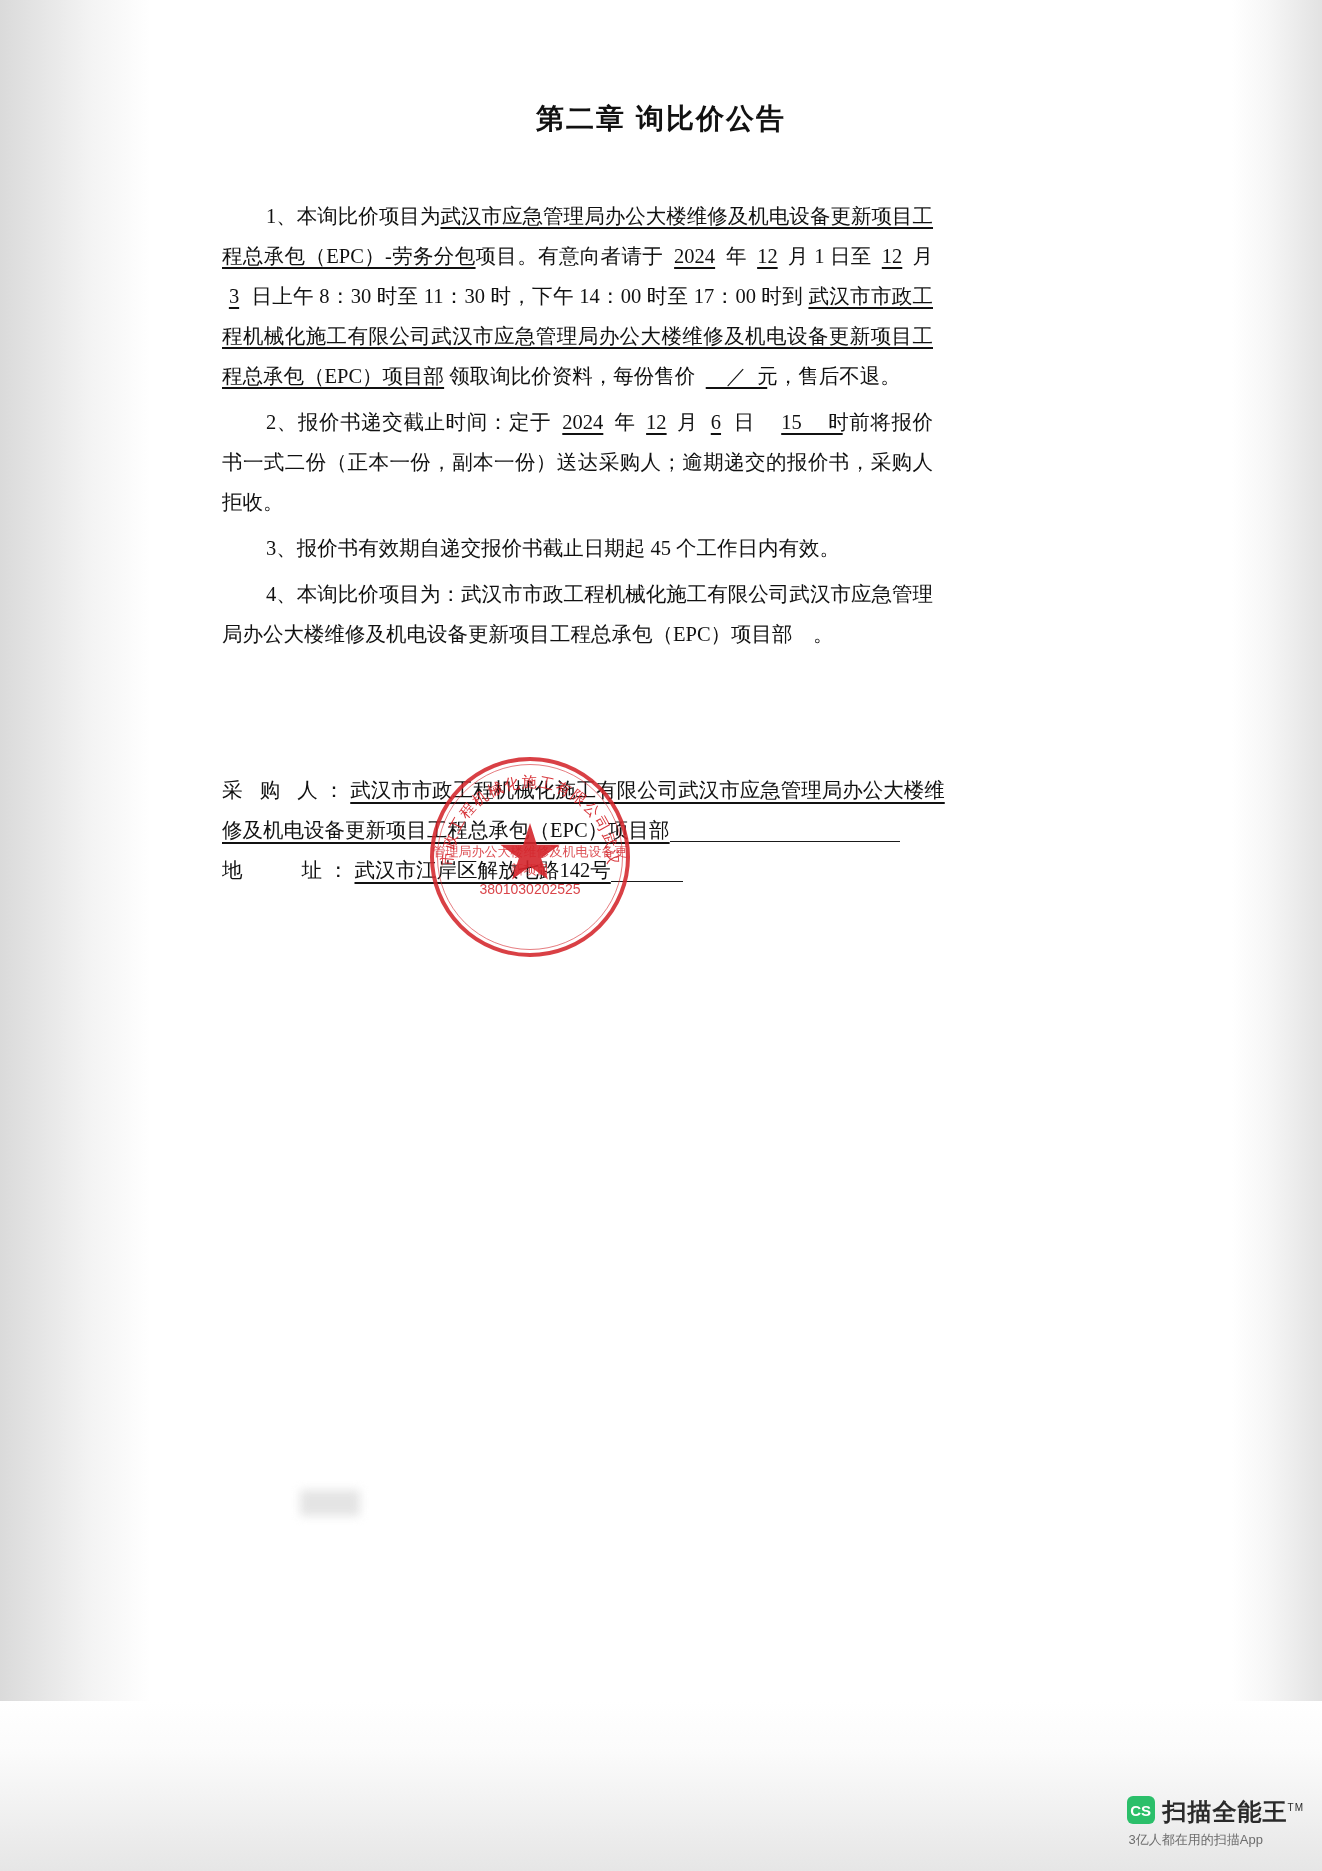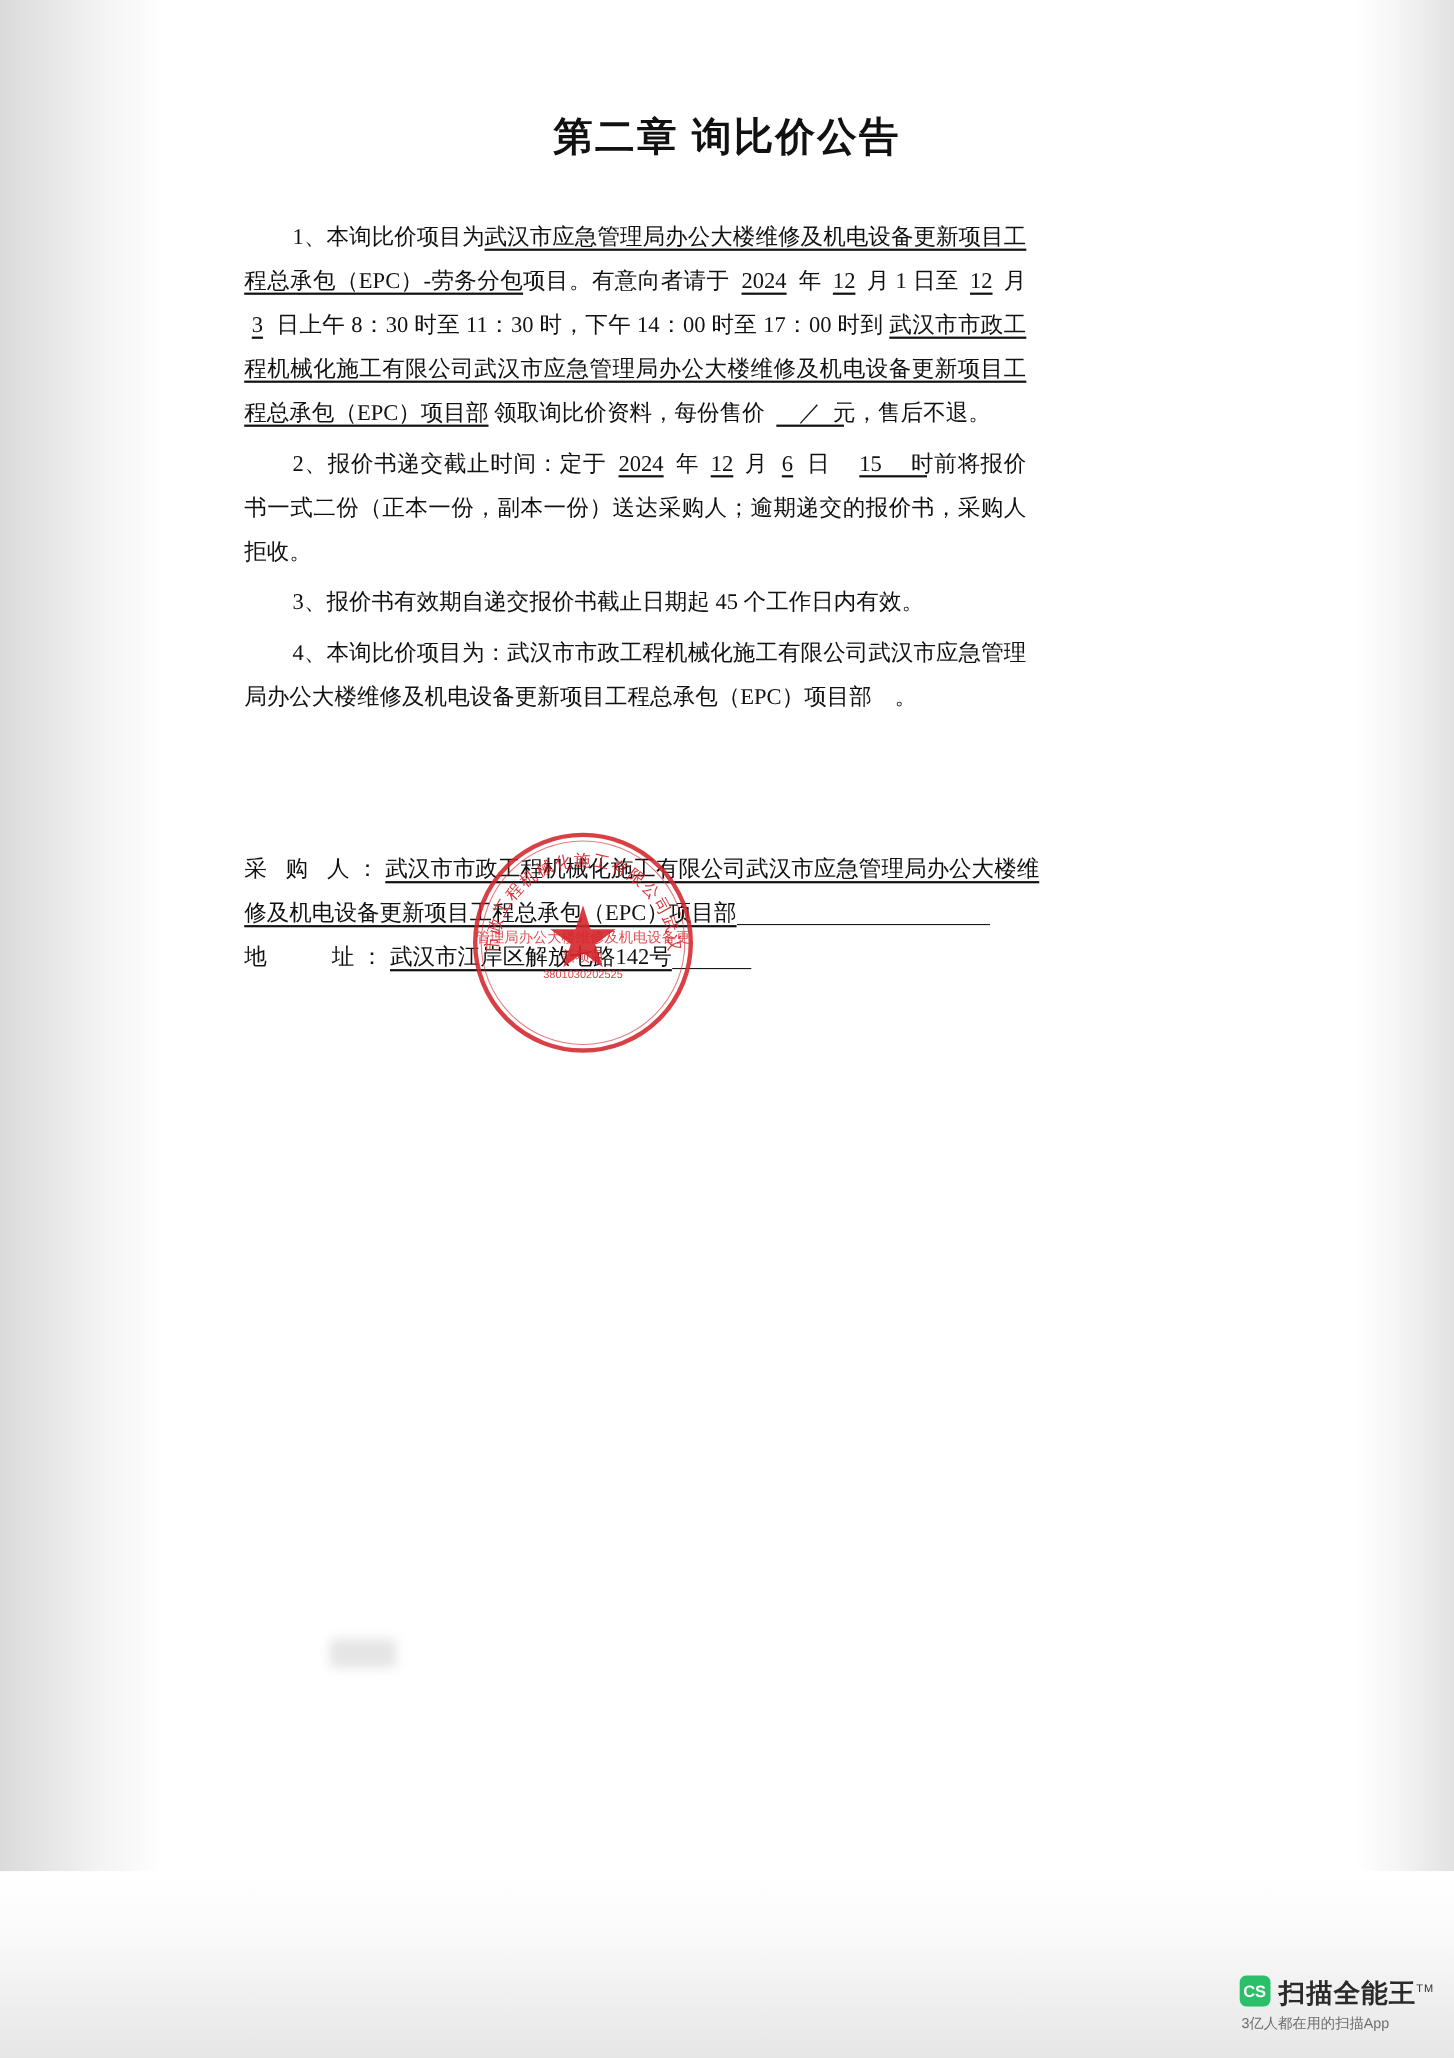--- a/index.html
+++ b/index.html
@@ -45,21 +45,21 @@
     filter: blur(5px);
     opacity: .8;
   }
 
   .doc-title {
     position: absolute;
     top: 100px;
     left: 0;
     width: 1322px;
     text-align: center;
-    font-size: 36px;
+    font-size: 28px;
     font-weight: bold;
     letter-spacing: 2px;
     font-family: "Liberation Sans", "DejaVu Sans", sans-serif;
   }
 
   .body-wrap {
     position: absolute;
     top: 196px;
     left: 222px;
     width: 722px;
@@ -157,21 +157,21 @@
     letter-spacing: 1.5px;
     opacity: .92;
   }
   .stamp .code {
     position: absolute;
     left: 0;
     top: 124px;
     width: 200px;
     text-align: center;
     color: #d4252b;
-    font-size: 10px;
+    font-size: 14px;
     font-family: "Liberation Sans", "DejaVu Sans", sans-serif;
     opacity: .85;
   }
   .stamp .center-line {
     position: absolute;
     left: 0;
     top: 86px;
     width: 200px;
     text-align: center;
     color: #d4252b;

